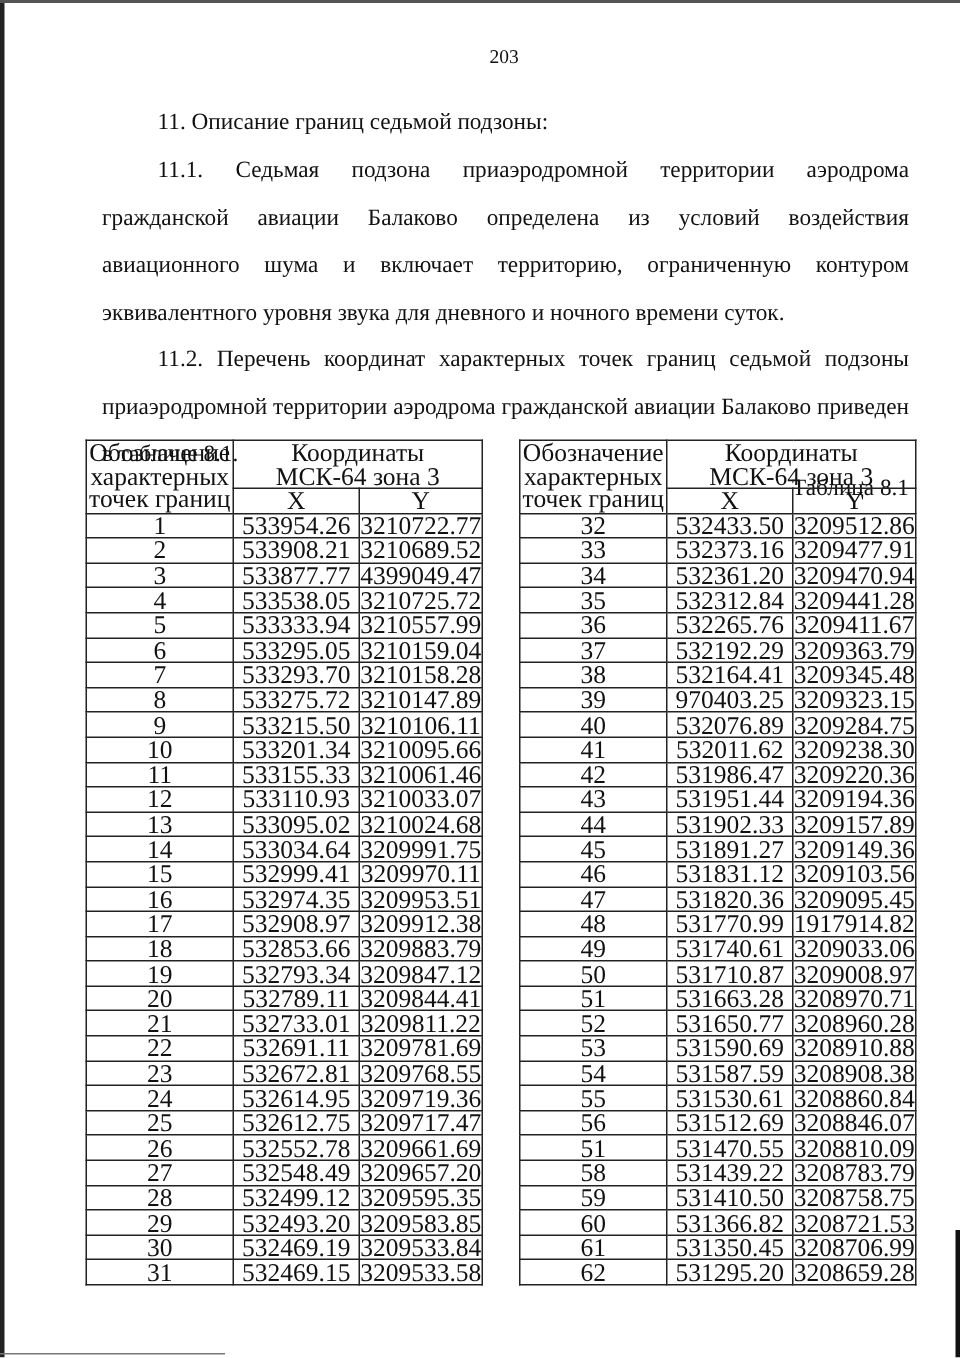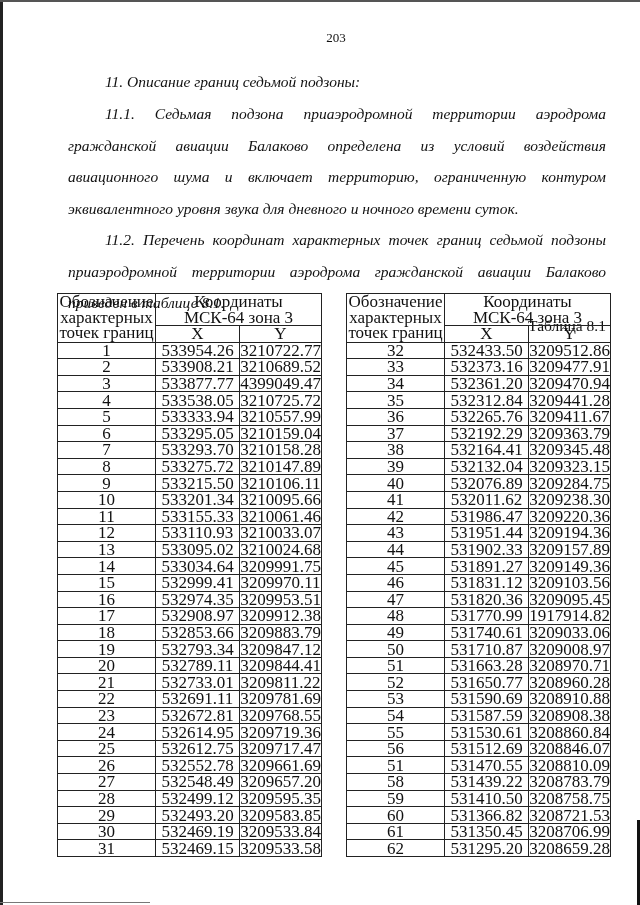--- a/index.html
+++ b/index.html
@@ -4,21 +4,21 @@
 <style>
   html, body { margin: 0; padding: 0; }
   body {
     width: 640px; height: 905px; background: #ffffff; position: relative; overflow: hidden;
     font-family: "Liberation Serif", "DejaVu Serif", serif; color: #111;
   }
   .scan-border-left { position: absolute; left: 0; top: 0; width: 3px; height: 905px; background: #222; }
   .scan-border-top { position: absolute; left: 0; top: 0; width: 640px; height: 2px; background: #555; }
   .scan-border-right { position: absolute; right: 0; top: 820px; width: 3px; height: 85px; background: #111; }
   .page-number { position: absolute; top: 30px; left: 0; width: 672px; text-align: center; font-size: 13px; }
-  .para { position: absolute; left: 68px; width: 538px; font-size: 15.5px; line-height: 31.5px; text-align: justify; font-style: italic; }
+  .para { position: absolute; left: 68px; width: 538px; font-size: 15.5px; line-height: 31.5px; text-align: justify; }
   .p-heading { top: 66px; text-indent: 37px; }
   .p1 { top: 98px; text-indent: 37px; }
   .p2 { top: 224px; text-indent: 37px; }
   .table-caption { position: absolute; top: 316px; right: 34px; font-size: 15.5px; line-height: 20px; }
   table.coords {
     position: absolute; border-collapse: collapse; font-size: 17px; line-height: 15px;
   }
   table.coords td, table.coords th {
     border: 1px solid #222; text-align: center; padding: 0; font-weight: normal; height: 15.6px;
   }
@@ -263,21 +263,21 @@
         <td class="c-x">532192.29</td>
         <td class="c-y">3209363.79</td>
       </tr>
       <tr>
         <td>38</td>
         <td class="c-x">532164.41</td>
         <td class="c-y">3209345.48</td>
       </tr>
       <tr>
         <td>39</td>
-        <td class="c-x">532132.04</td>
+        <td class="c-x">970403.25</td>
         <td class="c-y">3209323.15</td>
       </tr>
       <tr>
         <td>40</td>
         <td class="c-x">532076.89</td>
         <td class="c-y">3209284.75</td>
       </tr>
       <tr>
         <td>41</td>
         <td class="c-x">532011.62</td>

